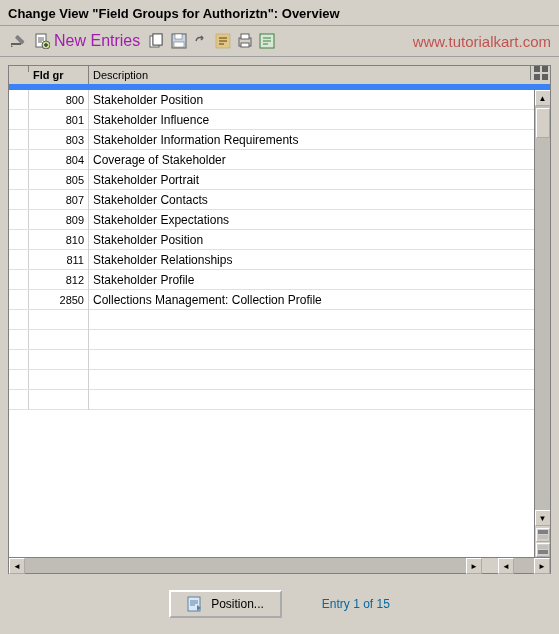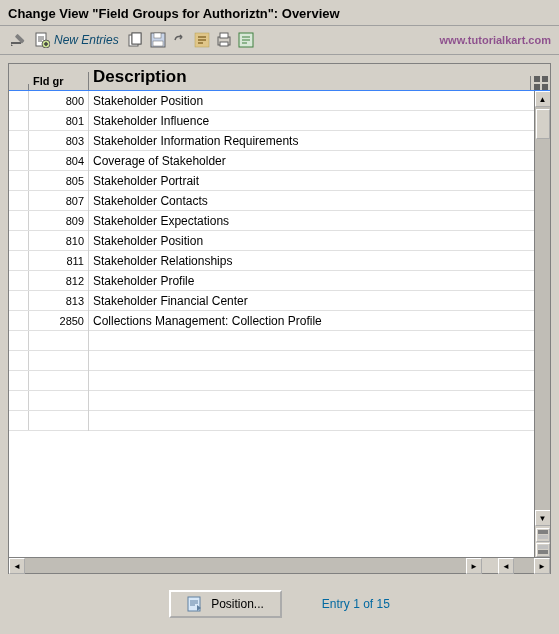--- a/index.html
+++ b/index.html
@@ -35,79 +35,78 @@
       gap: 4px;
     }
     .new-entries-btn {
       display: flex;
       align-items: center;
       gap: 4px;
       cursor: pointer;
       background: none;
       border: none;
       padding: 2px 4px;
-      font-size: 12px;
-      color: #0c4a6e;
-      font-style: italic;
+      font-size: 16px;
+      color: #a21caf;
     }
     .toolbar-icon {
       width: 18px;
       height: 18px;
       display: inline-flex;
       align-items: center;
       justify-content: center;
       cursor: pointer;
     }
     .watermark {
       margin-left: auto;
-      color: #701a75;
-      font-size: 11px;
-      font-weight: bold;
+      color: #b91c1c;
+      font-size: 15px;
+      font-weight: normal;
       opacity: 0.7;
     }
     .content-area {
       flex: 1;
       padding: 8px;
       display: flex;
       flex-direction: column;
       gap: 8px;
     }
     .table-container {
       border: 1px solid #808080;
       background: #ffffff;
       flex: 1;
       display: flex;
       flex-direction: column;
       position: relative;
     }
     .table-header {
       display: flex;
       background: #d4d0c8;
-      border-bottom: 1px solid #3b82f6;
-      align-items: flex-end;
+      border-bottom: 6px solid #3b82f6;
+      align-items: flex-start;
     }
     .col-select {
       width: 20px;
       min-width: 20px;
       border-right: 1px solid #808080;
       padding: 3px 2px;
     }
     .col-fldgr {
       width: 60px;
       min-width: 60px;
       padding: 3px 4px;
       border-right: 1px solid #808080;
       font-weight: bold;
       font-size: 11px;
     }
     .col-desc {
       flex: 1;
       padding: 3px 4px;
-      font-weight: bold;
-      font-size: 17px;
+      font-weight: normal;
+      font-size: 11px;
     }
     .col-settings {
       width: 20px;
       min-width: 20px;
       border-left: 1px solid #808080;
       display: flex;
       align-items: center;
       justify-content: center;
     }
     .table-body {
@@ -387,25 +386,20 @@
     </div>
             <div class="table-row">
       <div class="row-select"></div>
       <div class="row-fldgr">811</div>
       <div class="row-desc">Stakeholder Relationships</div>
     </div>
             <div class="table-row">
       <div class="row-select"></div>
       <div class="row-fldgr">812</div>
       <div class="row-desc">Stakeholder Profile</div>
-    </div>
-            <div class="table-row">
-      <div class="row-select"></div>
-      <div class="row-fldgr">813</div>
-      <div class="row-desc">Stakeholder Financial Center</div>
     </div>
             <div class="table-row">
       <div class="row-select"></div>
       <div class="row-fldgr">2850</div>
       <div class="row-desc">Collections Management: Collection Profile</div>
     </div>
             <div class="table-row">
       <div class="row-select"></div>
       <div class="row-fldgr"></div>
       <div class="row-desc"></div>

